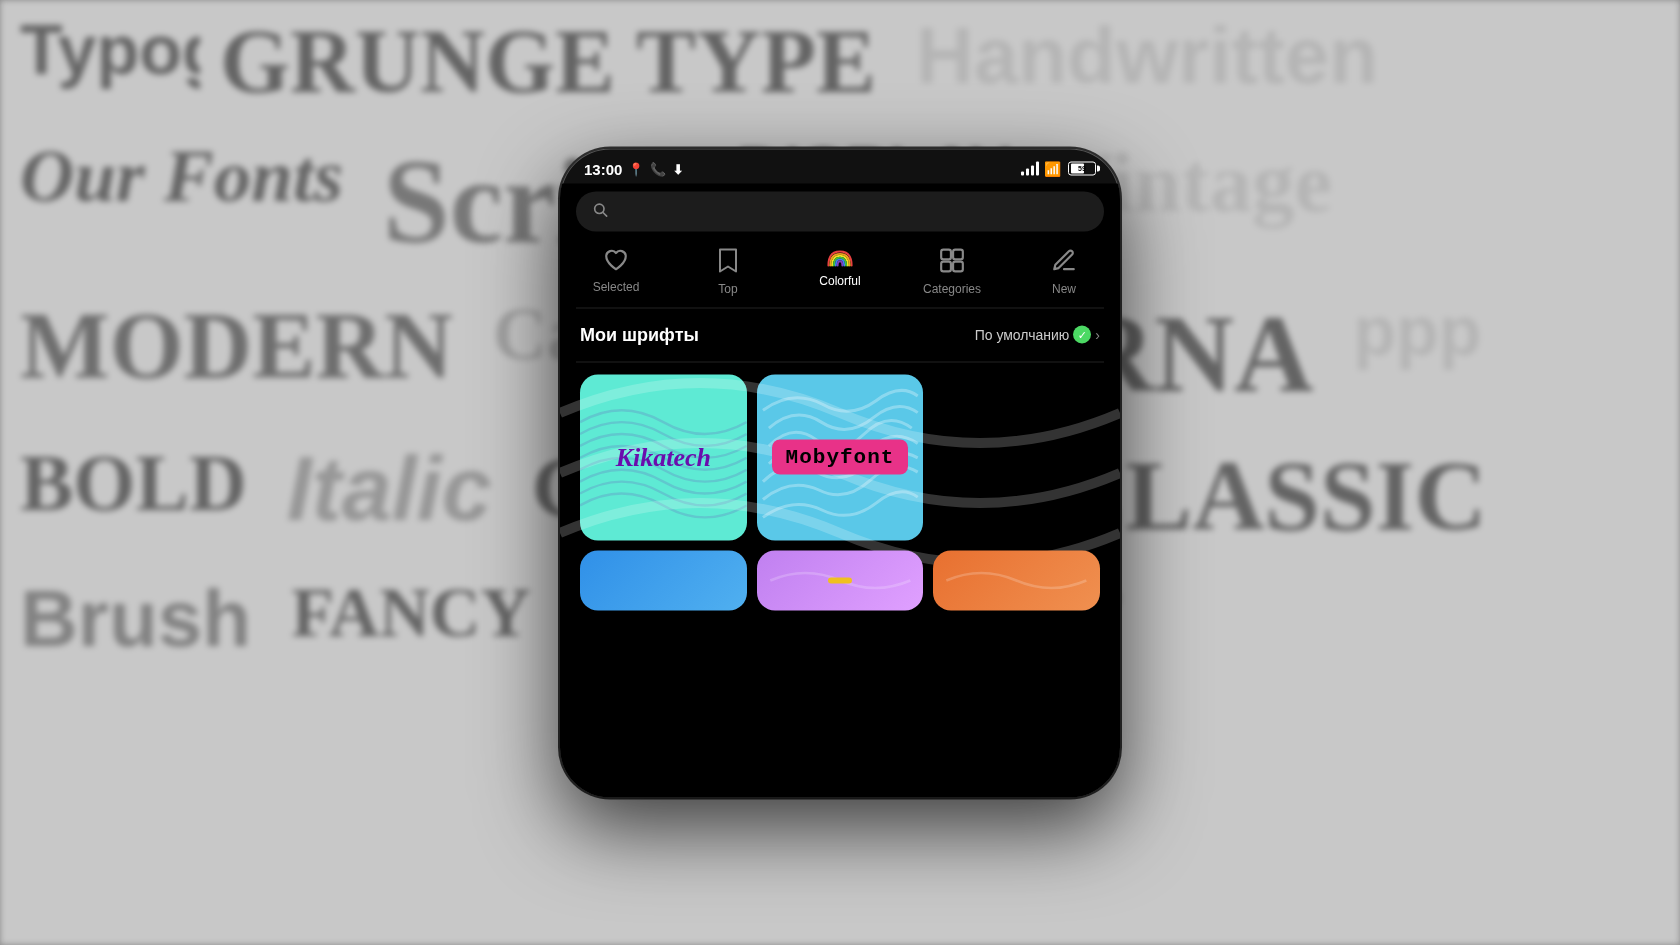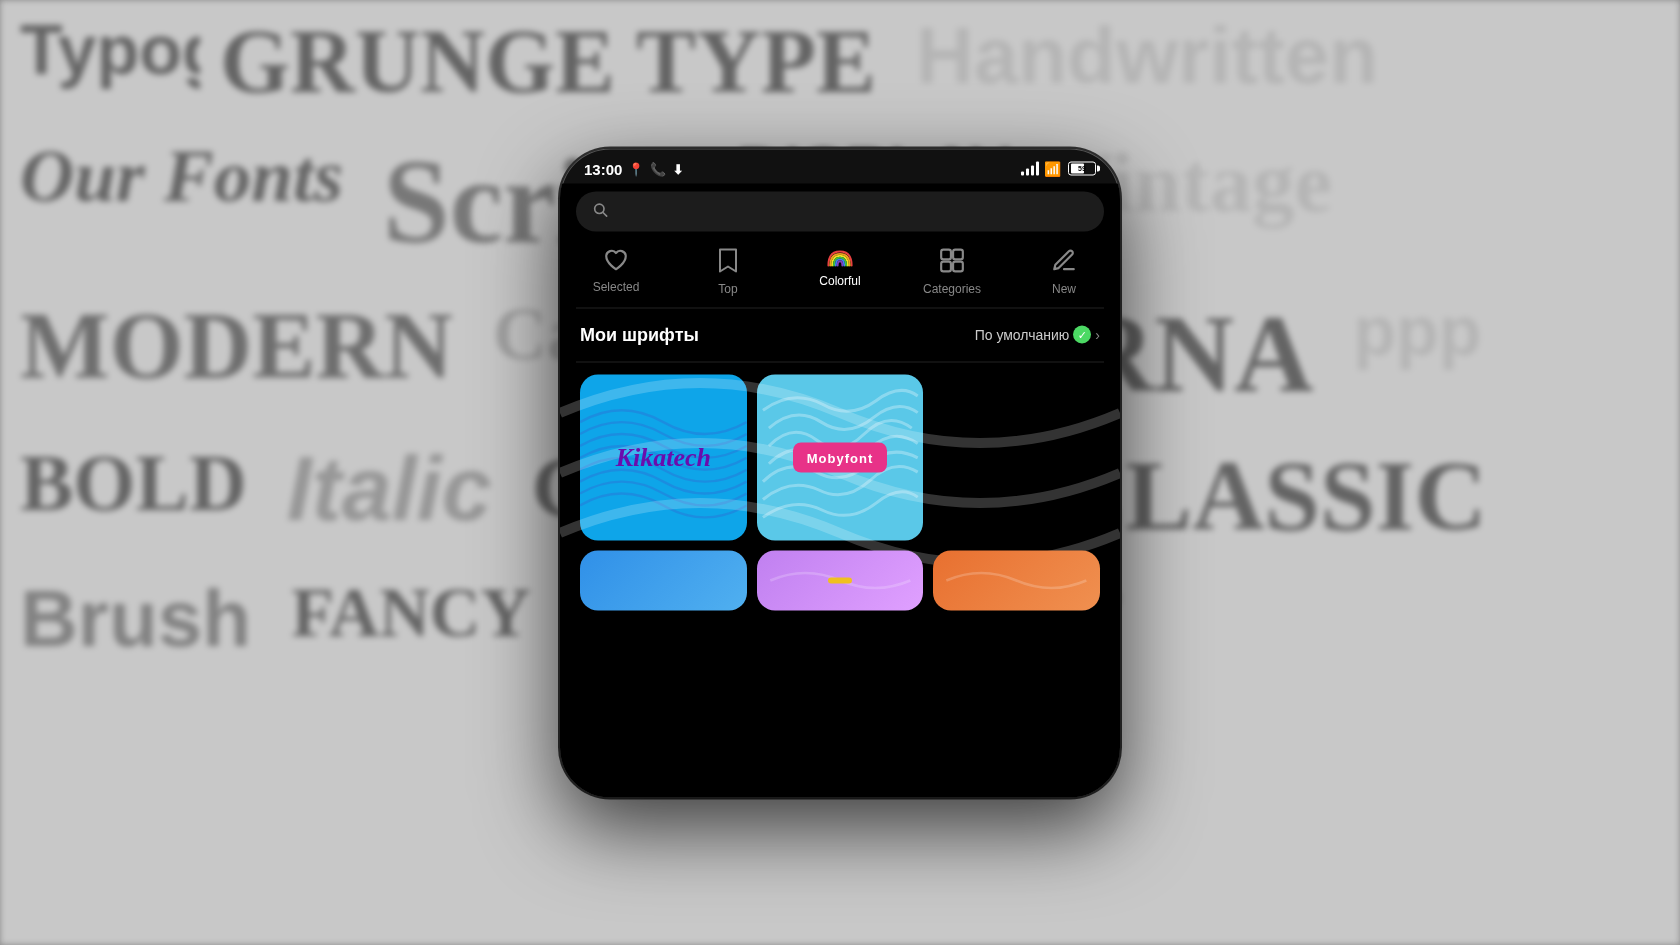--- a/index.html
+++ b/index.html
@@ -267,21 +267,21 @@
       overflow: hidden;
       aspect-ratio: 1;
       display: flex;
       align-items: center;
       justify-content: center;
       position: relative;
     }
 
     
     .card-kikatech {
-      background: #0ea5e9;
+      background: #5eead4;
     }
     .card-kikatech .card-text {
       font-size: 24px;
       font-weight: 900;
       color: #6a0dad;
       font-style: italic;
       font-family: Georgia, serif;
     }
 
     
@@ -493,21 +493,21 @@
             <svg class="topo-overlay" viewBox="0 0 140 140" xmlns="http://www.w3.org/2000/svg">
               <path d="M10 60 Q30 40 50 55 Q70 70 90 50 Q110 30 130 45" fill="none" stroke="#fff" stroke-width="2.5"></path>
               <path d="M10 75 Q30 55 55 68 Q75 80 95 62 Q115 44 135 58" fill="none" stroke="#fff" stroke-width="2.5"></path>
               <path d="M5 90 Q25 70 50 82 Q72 94 92 76 Q112 58 135 70" fill="none" stroke="#fff" stroke-width="2.5"></path>
               <path d="M5 105 Q28 86 52 97 Q74 108 95 89 Q115 70 135 82" fill="none" stroke="#fff" stroke-width="2.5"></path>
               <path d="M10 45 Q32 26 54 40 Q76 54 98 36 Q118 20 135 32" fill="none" stroke="#fff" stroke-width="2.5"></path>
               <path d="M5 30 Q30 12 55 25 Q78 38 100 22 Q120 7 135 18" fill="none" stroke="#fff" stroke-width="2.5"></path>
               <path d="M5 120 Q30 102 55 114 Q78 125 100 108 Q120 92 135 103" fill="none" stroke="#fff" stroke-width="2.5"></path>
             </svg>
             <div class="card-inner">
-              <span style="font-size:13px; font-weight:900; color:#ffffff; font-family:Liberation Sans, sans-serif; letter-spacing:1px;">Mobyfont</span>
+              <span style="font-size:21px; font-weight:900; color:#000000; font-family:Liberation Mono, monospace; letter-spacing:1px;">Mobyfont</span>
             </div>
           </div>
 
         </div>
 
         <div class="partial-row">
           <div class="partial-card card-blue2">
             <svg style="position:absolute;inset:0;width:100%;height:100%;opacity:0.2;" viewBox="0 0 140 60">
               <path d="M0 30 Q35 15 70 30 Q105 45 140 30" fill="none" stroke="#fff" stroke-width="2.5"></path>
               <path d="M0 45 Q35 30 70 45 Q105 60 140 45" fill="none" stroke="#fff" stroke-width="2.5"></path>

